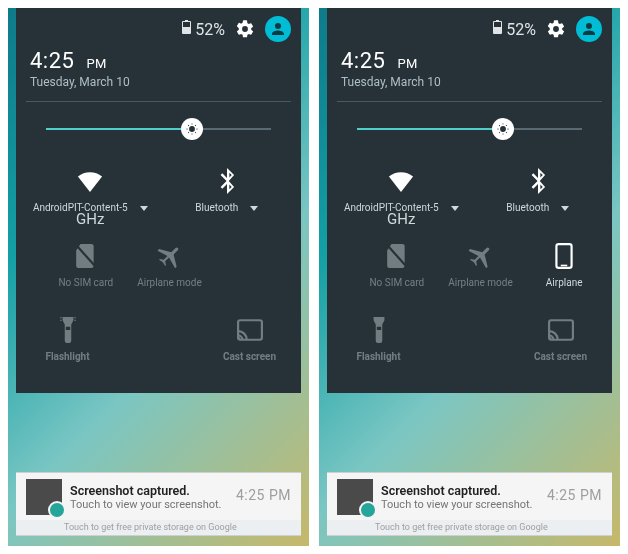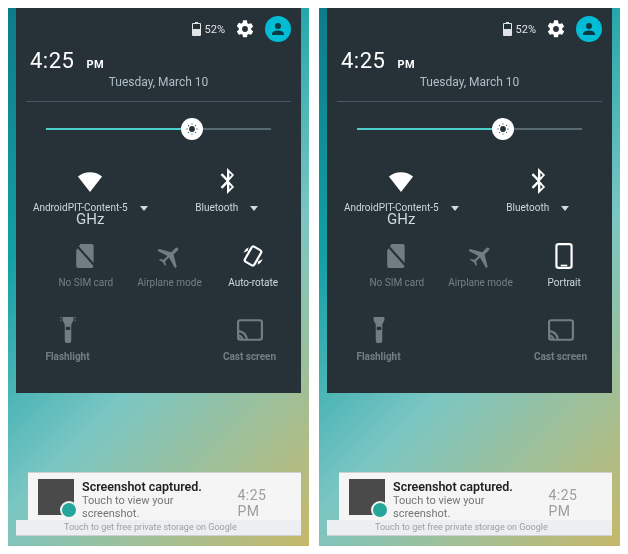--- a/index.html
+++ b/index.html
@@ -29,30 +29,30 @@
     color: #fff;
     padding: 0 0 10px 0;
   }
   .status-row {
     display: flex;
     align-items: center;
     justify-content: flex-end;
     gap: 10px;
     padding: 8px 10px 4px 10px;
   }
-  .batt-group { display: flex; align-items: flex-end; gap: 4px; font-size: 11px; color: #e0e4e6; padding-left: 28px; }
+  .batt-group { display: flex; align-items: flex-start; gap: 4px; font-size: 16px; color: #e0e4e6; padding-left: 28px; }
   .avatar {
     width: 26px; height: 26px; border-radius: 50%;
     background: #00bcd4;
     display: flex; align-items: center; justify-content: center;
   }
   .time-row { padding: 2px 14px 2px 14px; }
   .time { font-size: 22px; font-weight: 400; letter-spacing: .5px; display: inline-flex; align-items: baseline; gap: 12px; }
-  .ampm { font-size: 11px; font-weight: 700; }
-  .date { font-size: 12px; color: #b0bec5; margin-top: 2px; text-align: center; }
+  .ampm { font-size: 13px; font-weight: 400; }
+  .date { font-size: 12px; color: #b0bec5; margin-top: 2px; }
   .divider { height: 1px; background: #455a64; margin: 10px 10px 14px 10px; }
   .slider-wrap { position: relative; height: 26px; margin: 0 30px 18px 30px; }
   .track { position: absolute; top: 12px; left: 0; right: 0; height: 2px; background: #5a6a72; }
   .fill { position: absolute; top: 12px; left: 0; height: 2px; background: #4dd0c9; width: 65%; }
   .thumb {
     position: absolute; top: 2px; width: 22px; height: 22px; border-radius: 50%;
     background: #fff; left: calc(65% - 11px);
     display: flex; align-items: center; justify-content: center;
   }
   .tiles { display: grid; grid-template-columns: 1fr 1fr 1fr; gap: 4px 0; padding: 0 6px; }
@@ -67,25 +67,25 @@
   .tile .sub { font-size: 15px; line-height: 11px; }
   .tile .label-row { display: inline-flex; align-items: center; gap: 12px; }
   .caret-down {
     width: 0; height: 0; border-left: 4px solid transparent; border-right: 4px solid transparent;
     border-top: 5px solid #cfd8dc; display: inline-block;
   }
   .row2 { grid-template-columns: 1fr 1fr 1fr; padding-left: 28px; }
   .row3 { grid-template-columns: 1fr 1fr 1fr; font-weight: bold; }
   .notif {
     position: absolute;
-    left: 20px; right: 8px;
+    left: 8px; right: 8px;
     background: #f5f5f5;
     border-top: 1px solid #cfcfcf;
     box-shadow: 0 1px 0 rgba(0,0,0,.08);
-    display: flex; align-items: flex-start; gap: 8px; padding: 6px 10px;
+    display: flex; align-items: center; gap: 8px; padding: 6px 10px;
     color: #424242;
   }
   .notif .thumb-box {
     width: 36px; height: 36px; background: #4a4a4a; position: relative; flex: 0 0 auto;
   }
   .notif .thumb-box::after {
     content: ""; position: absolute; right: -4px; bottom: -4px;
     width: 14px; height: 14px; border-radius: 50%; background: #26a69a;
     border: 2px solid #f5f5f5;
   }
@@ -181,29 +181,20 @@
         <div class="label">No SIM card</div>
       </div>
       <div class="tile dim">
         <div class="icon-slot">
             <svg width="26" height="24" viewBox="0 0 24 22">
               <path fill="#cfd8dc" d="M24 15v-2l-10-6V1.5a1.5 1.5 0 0 0-3 0V7L1 13v2l10-3v5l-3 2v1l4-1 4 1v-1l-3-2v-5z" transform="rotate(45 12 11)"></path>
             </svg>
           </div>
         <div class="label">Airplane mode</div>
       </div>
-      <div class="tile">
-        <div class="icon-slot">
-            <svg width="26" height="26" viewBox="0 0 24 24">
-              <rect x="7" y="4" width="10" height="16" rx="2" fill="none" stroke="#fff" stroke-width="2" transform="rotate(30 12 12)"></rect>
-              <path fill="#fff" d="M3 9a9 9 0 0 1 5-5l-1 3 3-1zM21 15a9 9 0 0 1-5 5l1-3-3 1z"></path>
-            </svg>
-          </div>
-        <div class="label">Auto-rotate</div>
-      </div>
     </div>
 
     <div class="tiles row3">
       <div class="tile dim">
         <div class="icon-slot">
             <svg width="16" height="26" viewBox="0 0 14 24">
               <path fill="#cfd8dc" d="M2 0h10v3l-2 4v15a2 2 0 0 1-2 2H6a2 2 0 0 1-2-2V7L2 3z"></path>
               <rect x="5" y="9" width="4" height="3" fill="#263238"></rect>
               <path stroke="#cfd8dc" d="M1 1 0 0M13 1l1-1M1 3H-1M13 3h2"></path>
             </svg>
@@ -320,21 +311,21 @@
           </div>
         <div class="label">Airplane mode</div>
       </div>
       <div class="tile">
         <div class="icon-slot">
             <svg width="18" height="26" viewBox="0 0 16 24">
               <rect x="1" y="1" width="14" height="22" rx="2" fill="none" stroke="#fff" stroke-width="2"></rect>
               <rect x="5" y="20" width="6" height="1.5" fill="#fff"></rect>
             </svg>
           </div>
-        <div class="label">Portrait</div>
+        <div class="label">Airplane</div>
       </div>
     </div>
 
     <div class="tiles row3">
       <div class="tile dim">
         <div class="icon-slot">
             <svg width="16" height="26" viewBox="0 0 14 24">
               <path fill="#cfd8dc" d="M2 0h10v3l-2 4v15a2 2 0 0 1-2 2H6a2 2 0 0 1-2-2V7L2 3z"></path>
               <rect x="5" y="9" width="4" height="3" fill="#263238"></rect>
             </svg>

